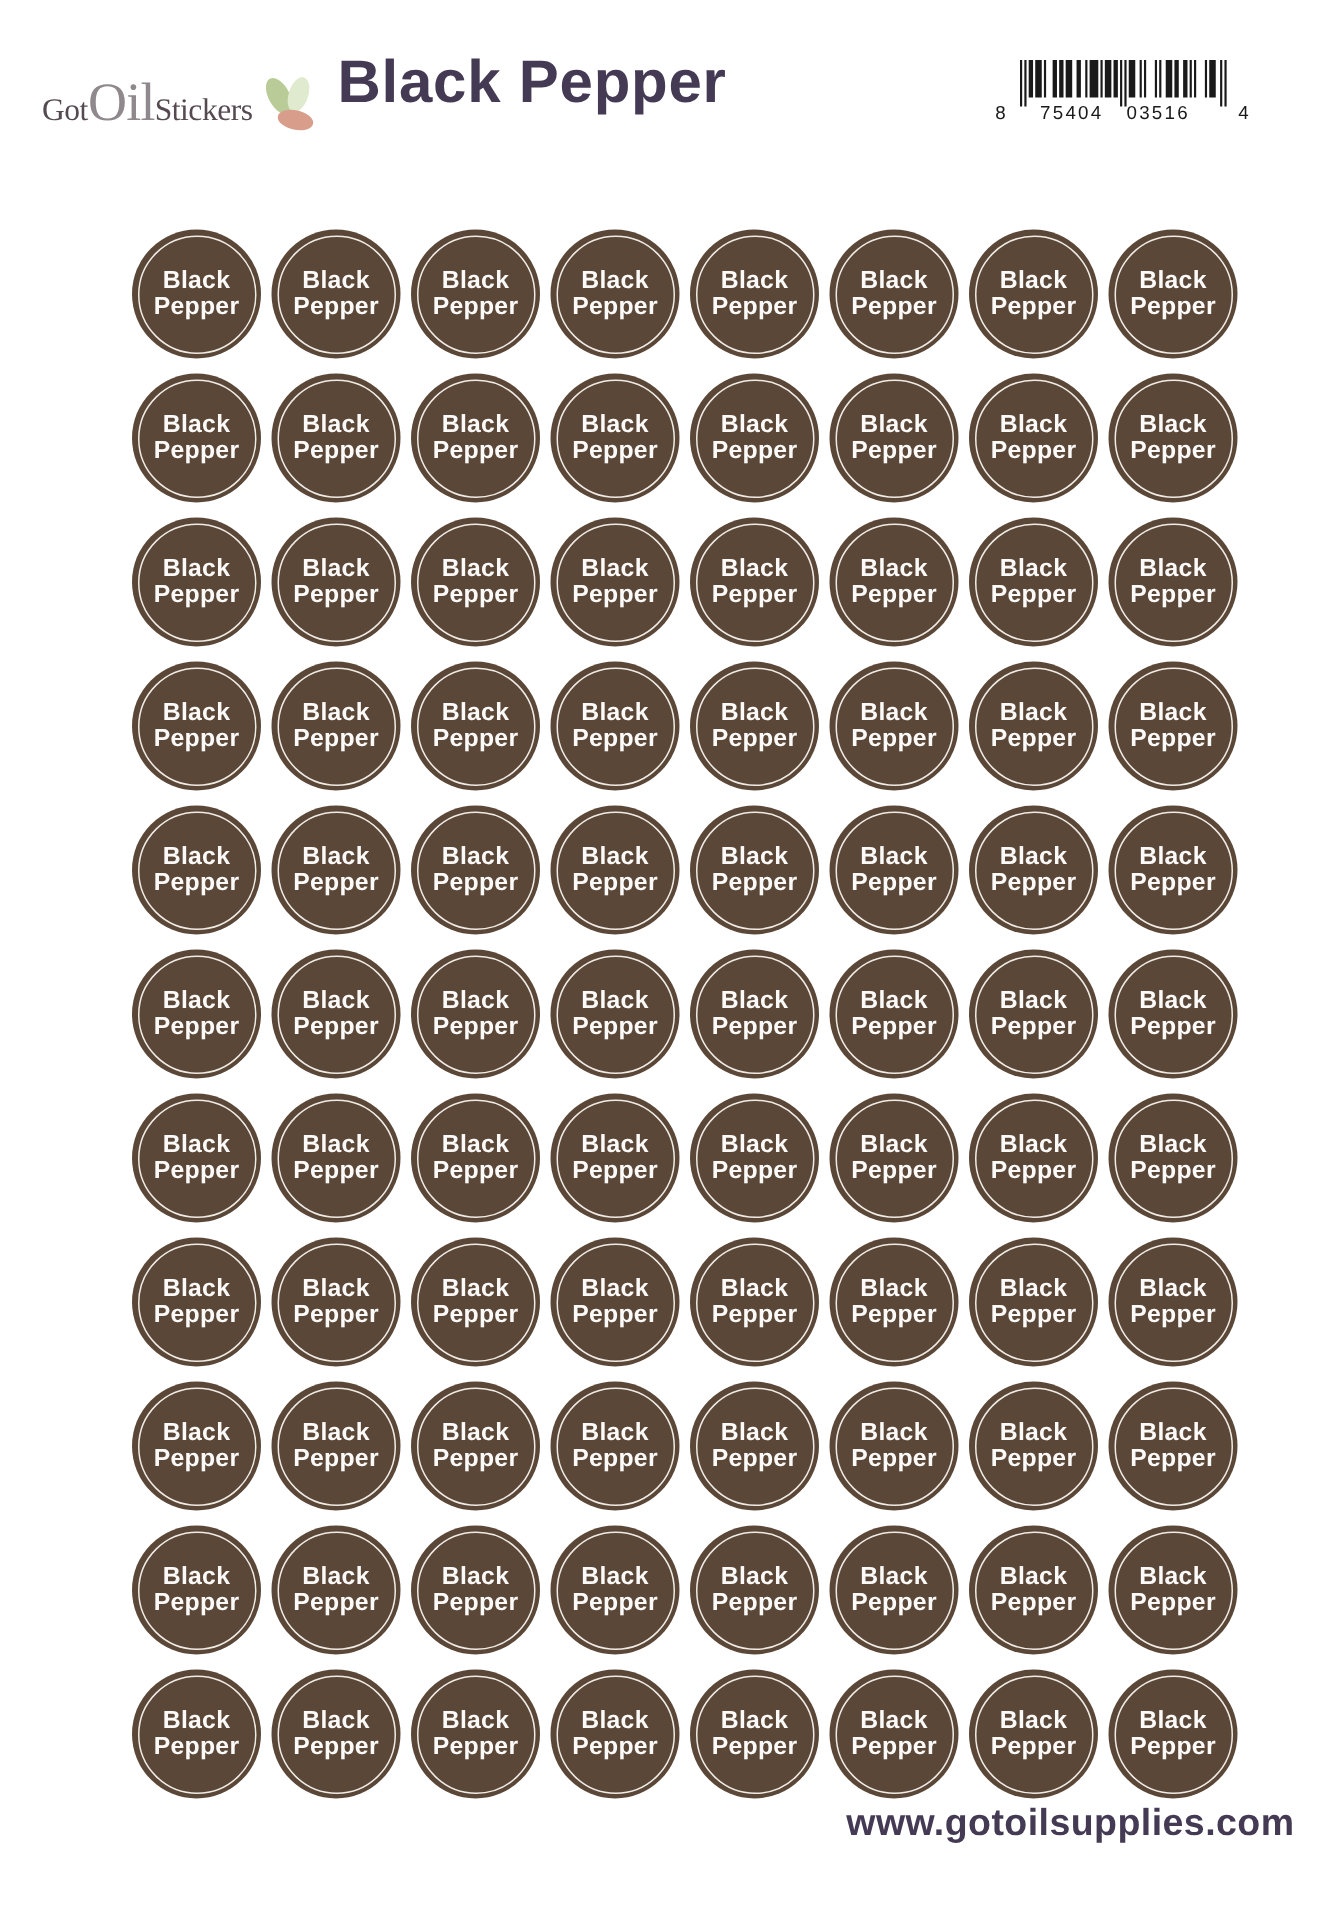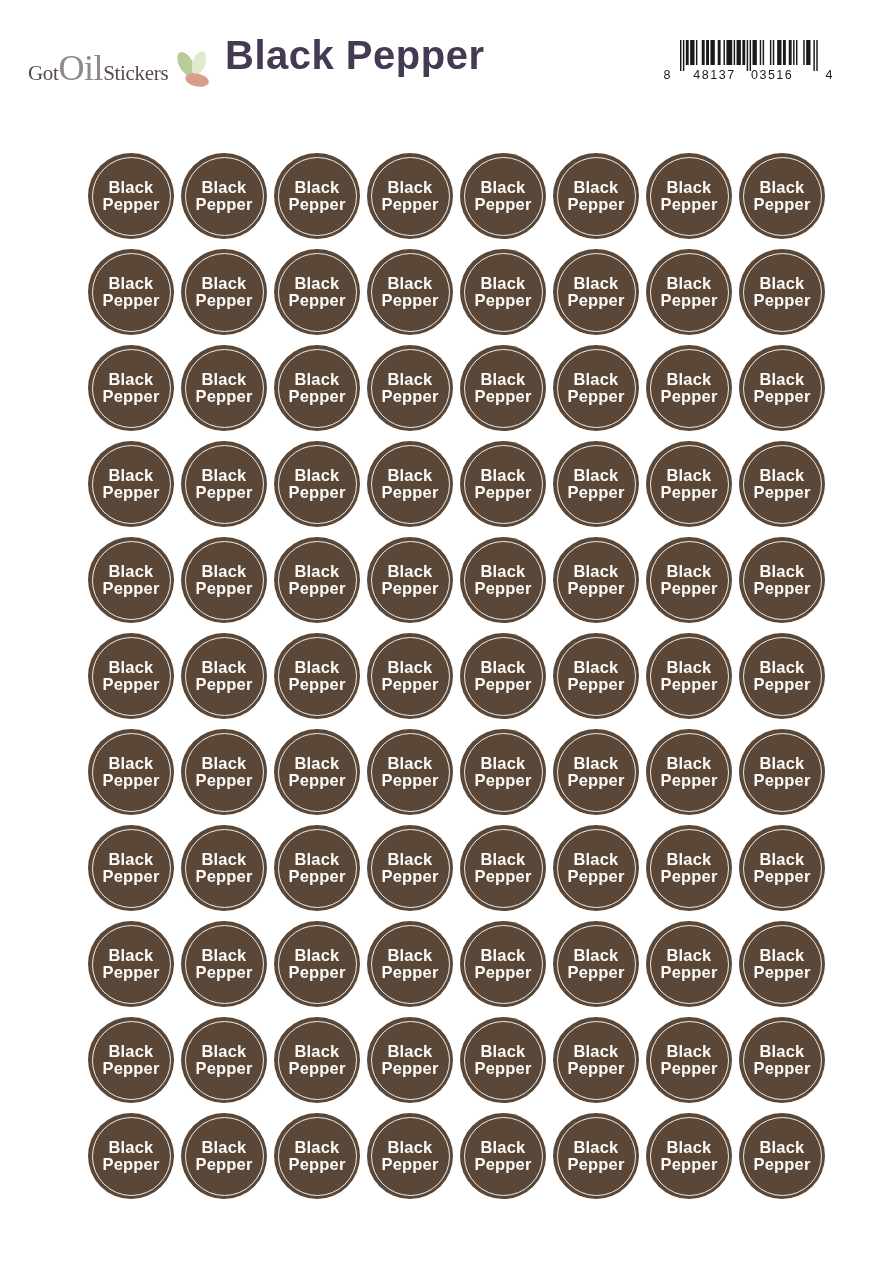--- a/index.html
+++ b/index.html
@@ -116,21 +116,21 @@
         <rect x="123.95" y="0" width="2.90" height="25" fill="#1a1a1a"></rect>
         <rect x="129.75" y="0" width="2.90" height="25" fill="#1a1a1a"></rect>
         <rect x="134.10" y="0" width="1.45" height="25" fill="#1a1a1a"></rect>
         <rect x="137.00" y="0" width="1.45" height="25" fill="#1a1a1a"></rect>
         <rect x="144.25" y="0" width="1.45" height="25" fill="#1a1a1a"></rect>
         <rect x="147.15" y="0" width="4.35" height="25" fill="#1a1a1a"></rect>
         <rect x="154.40" y="0" width="1.45" height="31" fill="#1a1a1a"></rect>
         <rect x="157.30" y="0" width="1.45" height="31" fill="#1a1a1a"></rect>
       </svg>
     <span class="barcode-digit bd-left" id="bd-left">8</span>
-    <span class="barcode-digit bd-g1" id="bd-g1">48137</span>
+    <span class="barcode-digit bd-g1" id="bd-g1">75404</span>
     <span class="barcode-digit bd-g2" id="bd-g2">03516</span>
     <span class="barcode-digit bd-right" id="bd-right">4</span>
   </div>
 
   <div class="grid" id="sticker-grid">
       <div class="sticker">
         <div class="sticker-label">
           <span>Black</span>
           <span>Pepper</span>
         </div>
@@ -652,14 +652,15 @@
         </div>
       </div>
       <div class="sticker">
         <div class="sticker-label">
           <span>Black</span>
           <span>Pepper</span>
         </div>
       </div>
     </div>
 
+  <div class="website">www.gotoilsupplies.com</div>
 
 </div>
 
 </body></html>

